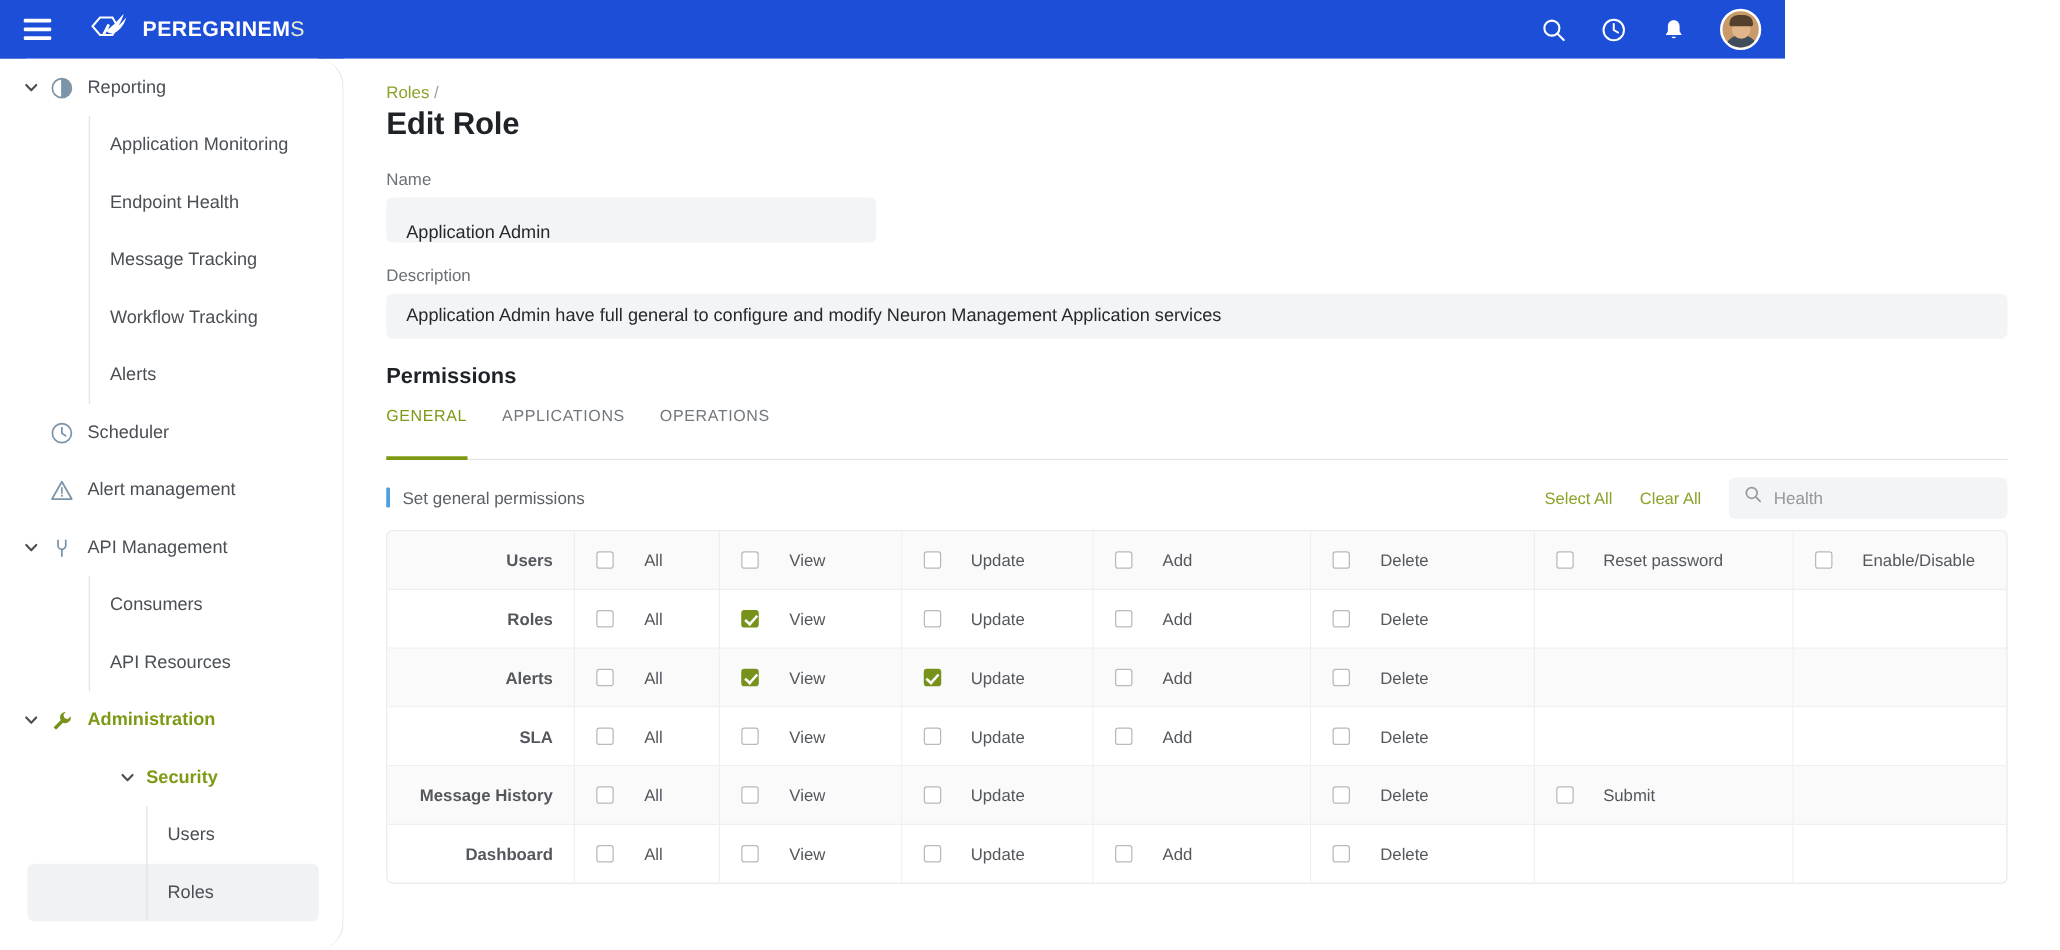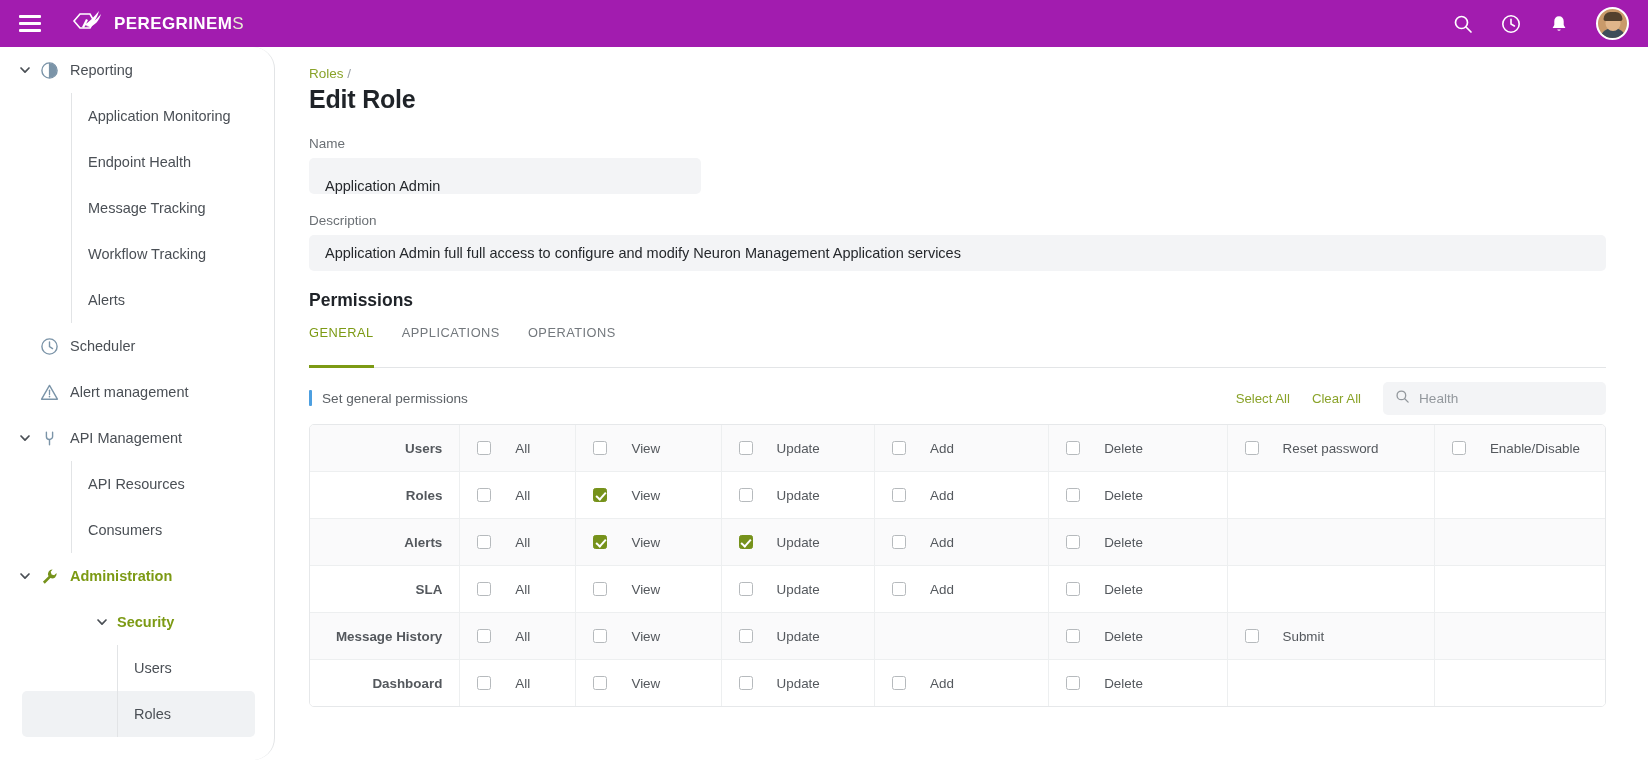--- a/index.html
+++ b/index.html
@@ -7,22 +7,22 @@
     width: 1648px; height: 760px;
     font-family: "Liberation Sans", sans-serif;
     background: #ffffff;
     overflow: hidden;
   }
   #app { position: relative; width: 1648px; height: 760px; background:#fff; }
 
   
   .topbar {
     position: absolute; top: 0; left: 0;
-    width: 1648px; height: 47px;
-    background: #a21caf;
+    width: 1428px; height: 47px;
+    background: #1d4ed8;
     display: flex; align-items: center;
   }
   .hamburger {
     width: 22px; height: 17px; margin-left: 19px;
     display: flex; flex-direction: column; justify-content: space-between;
     cursor: pointer;
   }
   .hamburger span { display:block; height:2.6px; background:#fff; border-radius:1px; }
   .brand { display:flex; align-items:center; margin-left: 29px; }
   .brand-logo { width: 36px; height: 30px; }
@@ -301,24 +301,24 @@
       <span class="nav-icon">
         <svg viewBox="0 0 19 19" width="19" height="19">
             <path d="M6.4 3.2 V7.4 a3.1 3.1 0 0 0 6.2 0 V3.2" fill="none" stroke="#7b94a8" stroke-width="1.4" stroke-linecap="round"></path>
             <line x1="9.5" y1="10.6" x2="9.5" y2="15.8" stroke="#7b94a8" stroke-width="1.4" stroke-linecap="round"></line>
           </svg>
       </span>
       <span class="nav-label">API Management</span>
     </div>
     <div class="subgroup">
       <div class="sub-row">
+          <span>Consumers</span>
+        </div>
+      <div class="sub-row">
           <span>API Resources</span>
-        </div>
-      <div class="sub-row">
-          <span>Consumers</span>
         </div>
     </div>
 
     <div class="nav-row group green">
       <span class="chev">
         <svg viewBox="0 0 14 14" width="14" height="14">
             <path d="M3 5 L7 9.2 L11 5" fill="none" stroke="#4a4f55" stroke-width="1.7" stroke-linecap="round" stroke-linejoin="round"></path>
           </svg>
       </span>
       <span class="nav-icon">
@@ -356,21 +356,21 @@
 
     <div class="page-title">Edit Role</div>
 
     <div class="field-label">Name</div>
     <div class="field-box name">
       <span>Application Admin</span>
     </div>
 
     <div class="field-label">Description</div>
     <div class="field-box desc">
-      <span>Application Admin full full access to configure and modify Neuron Management Application services</span>
+      <span>Application Admin have full general to configure and modify Neuron Management Application services</span>
     </div>
 
     <div class="section-title">Permissions</div>
 
     <div class="tabs">
       <div class="tab active">GENERAL</div>
       <div class="tab">APPLICATIONS</div>
       <div class="tab">OPERATIONS</div>
     </div>
 

